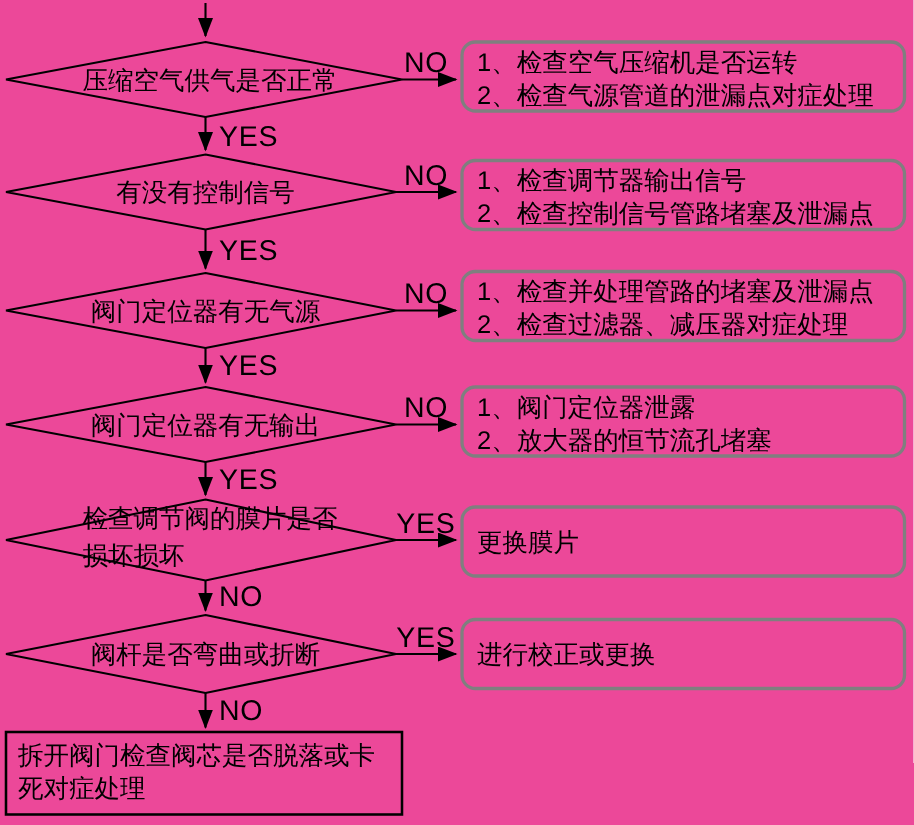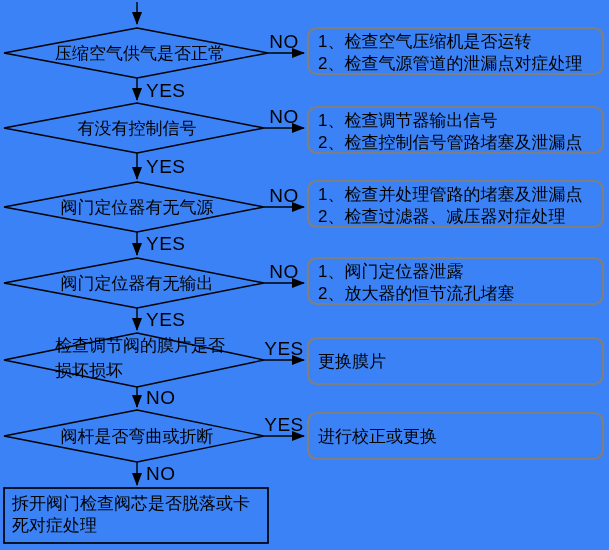--- a/index.html
+++ b/index.html
@@ -4,21 +4,21 @@
 <style>
   html, body {
     margin: 0;
     padding: 0;
     background: #ffffff;
   }
   .canvas {
     width: 609px;
     height: 550px;
     position: relative;
-    background: #3b82f6;
+    background: #ec4899;
     overflow: hidden;
   }
   svg text {
     font-family: "Liberation Sans", "DejaVu Sans", sans-serif;
     fill: #000000;
   }
   .cjk { font-size: 17px; }
   .branch { font-size: 19px; letter-spacing: 0.5px; }
   .shape { fill: none; stroke: #000000; stroke-width: 1.4; }
   .action { fill: none; stroke: #7f7f7f; stroke-width: 2.2; }

